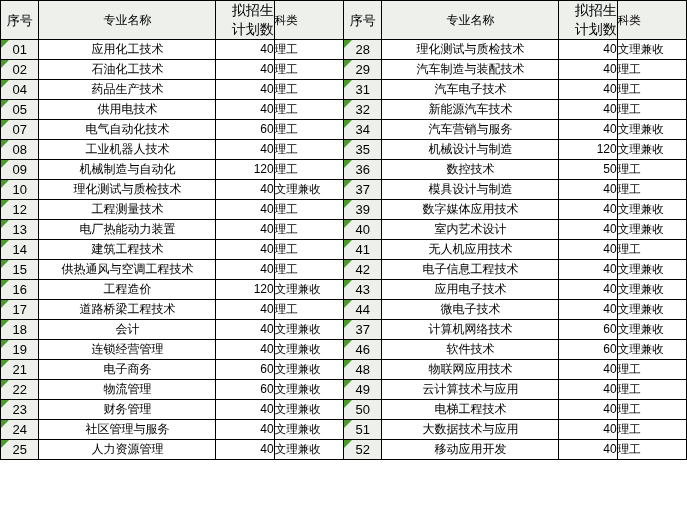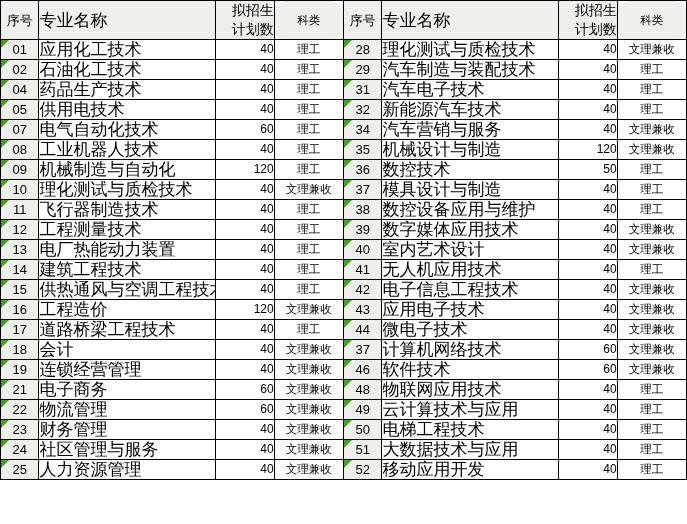--- a/index.html
+++ b/index.html
@@ -42,36 +42,35 @@
   }
   .c-no {
     width: 34px;
     text-align: center;
     background: #eef0ec;
     position: relative;
     font-size: 13px;
   }
   .c-name {
     width: 160px;
-    text-align: left;
+    text-align: center;
     padding-left: 6px;
-    font-size: 17px;
+    font-size: 12px;
   }
   .c-plan {
     width: 52px;
     text-align: right;
     padding-right: 4px;
     font-size: 12px;
   }
   .c-type {
     width: 62px;
-    text-align: center;
+    text-align: left;
     padding-left: 3px;
     font-size: 11.5px;
-    border-radius: 13px;
   }
   
   .c-no .corner {
     position: absolute;
     left: 0;
     top: 0;
     width: 0;
     height: 0;
     border-top: 8px solid #4d9b2f;
     border-right: 8px solid transparent;
@@ -174,30 +173,20 @@
         <td class="c-no"><span class="corner"></span><span>10</span></td>
         <td class="c-name">理化测试与质检技术</td>
         <td class="c-plan">40</td>
         <td class="c-type">文理兼收</td>
         <td class="c-no"><span class="corner"></span><span>37</span></td>
         <td class="c-name">模具设计与制造</td>
         <td class="c-plan">40</td>
         <td class="c-type">理工</td>
       </tr>
       <tr>
-        <td class="c-no"><span class="corner"></span><span>11</span></td>
-        <td class="c-name">飞行器制造技术</td>
-        <td class="c-plan">40</td>
-        <td class="c-type">理工</td>
-        <td class="c-no"><span class="corner"></span><span>38</span></td>
-        <td class="c-name">数控设备应用与维护</td>
-        <td class="c-plan">40</td>
-        <td class="c-type">理工</td>
-      </tr>
-      <tr>
         <td class="c-no"><span class="corner"></span><span>12</span></td>
         <td class="c-name">工程测量技术</td>
         <td class="c-plan">40</td>
         <td class="c-type">理工</td>
         <td class="c-no"><span class="corner"></span><span>39</span></td>
         <td class="c-name">数字媒体应用技术</td>
         <td class="c-plan">40</td>
         <td class="c-type">文理兼收</td>
       </tr>
       <tr>

